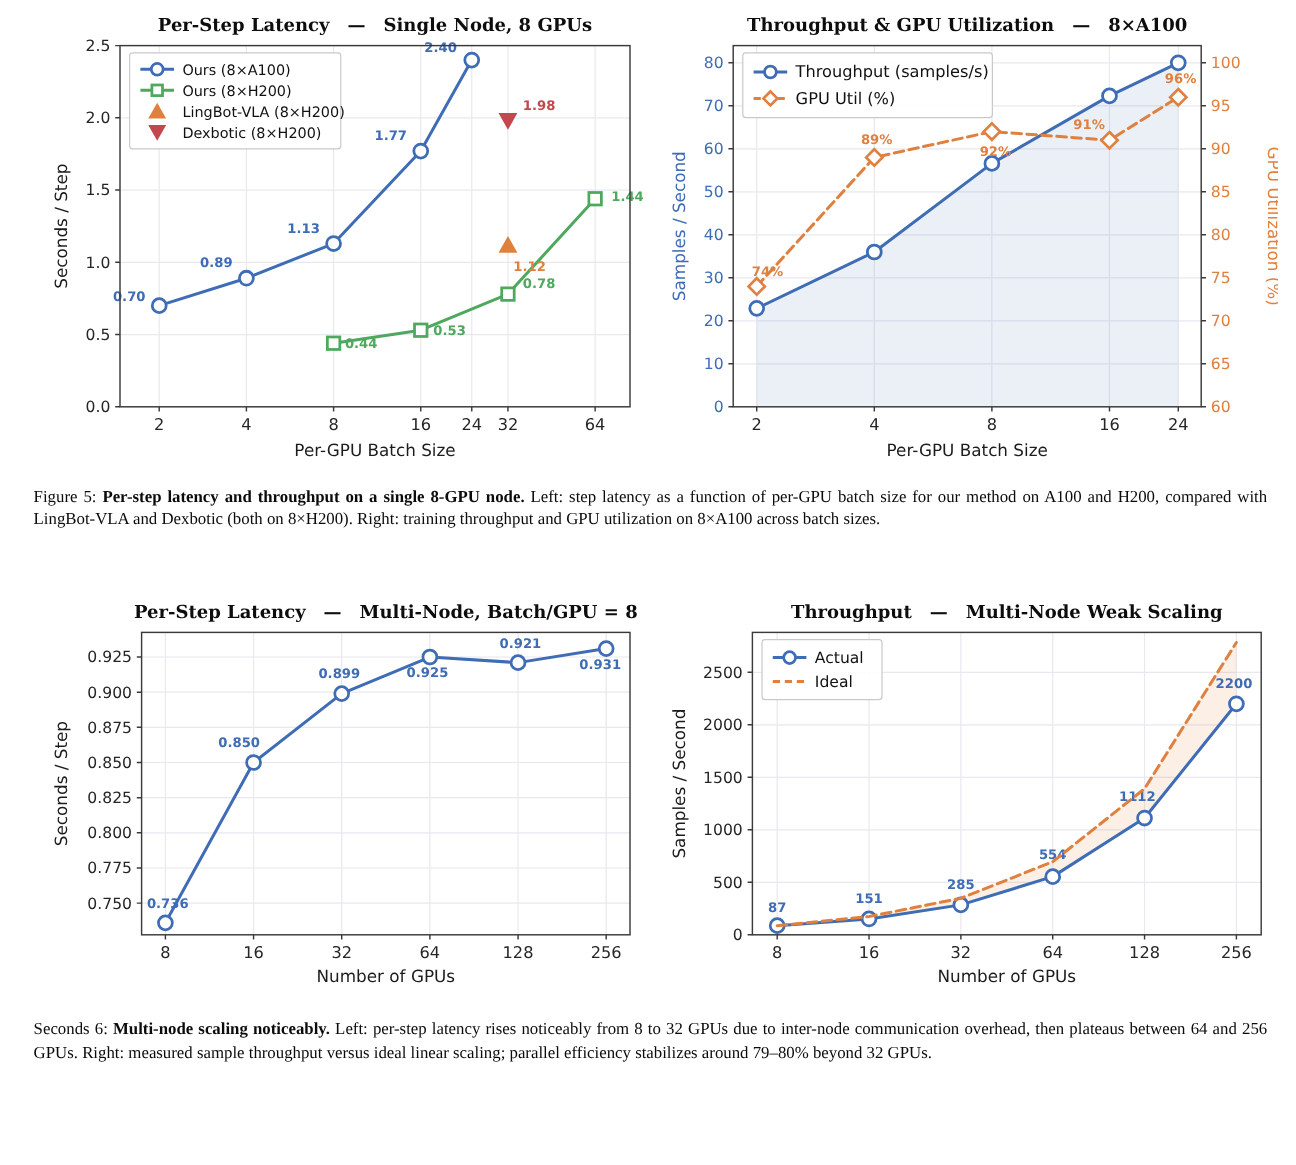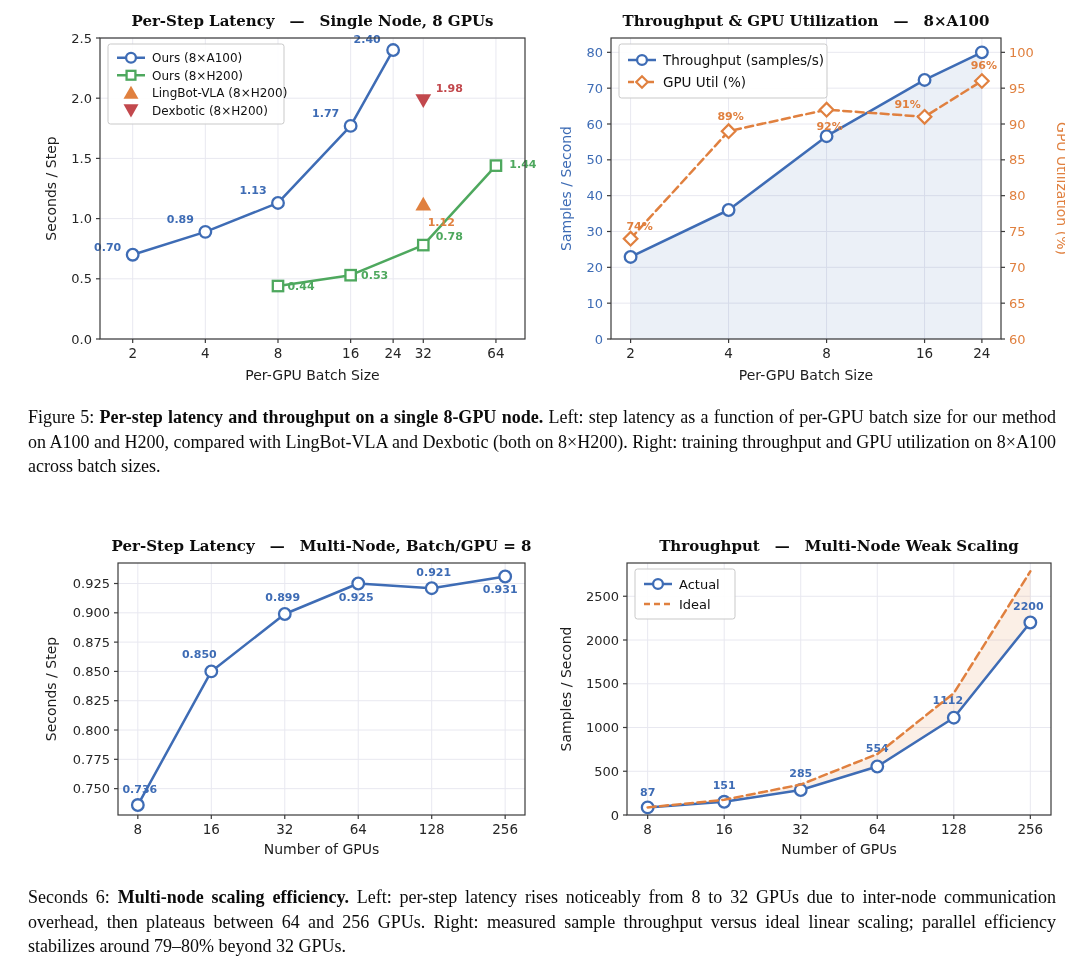--- a/index.html
+++ b/index.html
@@ -2,21 +2,21 @@
 <html><head>
 <meta charset="utf-8">
 <style>
   html,body{margin:0;padding:0;background:#ffffff;}
   .page{width:1080px;height:971px;box-sizing:border-box;padding:8px 14px 0 40px;background:#fff;overflow:hidden;font-family:"DejaVu Sans",sans-serif;}
   .row{display:flex;align-items:flex-start;gap:18px;}
   .row.bottom{margin-top:54px;}
   .chart{flex:0 0 auto;}
   svg text{font-family:"DejaVu Sans",sans-serif;}
   svg text.serif{font-family:"DejaVu Serif",serif;}
-  .caption{font-family:"Liberation Serif",serif;font-size:18px;line-height:1.37;color:#0b0b0b;text-align:justify;margin:10px 10px 0 -12px;}
+  .caption{font-family:"Liberation Serif",serif;font-size:14px;line-height:1.37;color:#0b0b0b;text-align:justify;margin:10px 10px 0 -12px;}
   .caption b{font-weight:bold;}
   .caption.fig6{margin-top:16px;}
 </style>
 </head>
 <body>
 
 <div class="page">
 
   <div class="row top">
     <div class="chart"><svg width="497" height="383" viewBox="0 0 497 383">
@@ -349,15 +349,15 @@
           <text x="284" y="18" font-size="15" font-weight="bold" fill="#0d0d0d" text-anchor="middle" class="serif">Throughput — Multi-Node Weak Scaling</text>
           <rect x="80" y="36" width="100" height="50" fill="#ffffff" fill-opacity="0.9" stroke="#c9c9c9" stroke-width="1" rx="2.5"></rect>
           <line x1="89" x2="117" y1="51" y2="51" stroke="#3e6cb5" stroke-width="2.5" stroke-dasharray="none"></line>
           <circle cx="103" cy="51" r="4.93" fill="#fff" stroke="#3e6cb5" stroke-width="2.3"></circle>
           <text x="124" y="55.5" font-size="13" fill="#111111" text-anchor="start">Actual</text>
           <line x1="89" x2="117" y1="71" y2="71" stroke="#e0803f" stroke-width="2.5" stroke-dasharray="6 4"></line>
           <text x="124" y="75.5" font-size="13" fill="#111111" text-anchor="start">Ideal</text>
         </svg></div>
   </div>
 
-  <p class="caption fig6"><span>Seconds 6: </span><b>Multi-node scaling efficiency.</b><span> Left: per-step latency rises noticeably from 8 to 32 GPUs due to inter-node communication overhead, then plateaus between 64 and 256 GPUs. Right: measured sample throughput versus ideal linear scaling; parallel efficiency stabilizes around 79–80% beyond 32 GPUs.</span></p>
+  <p class="caption fig6"><span>Seconds 6: </span><b>Multi-node scaling noticeably.</b><span> Left: per-step latency rises noticeably from 8 to 32 GPUs due to inter-node communication overhead, then plateaus between 64 and 256 GPUs. Right: measured sample throughput versus ideal linear scaling; parallel efficiency stabilizes around 79–80% beyond 32 GPUs.</span></p>
 
 </div>
 
 </body></html>

